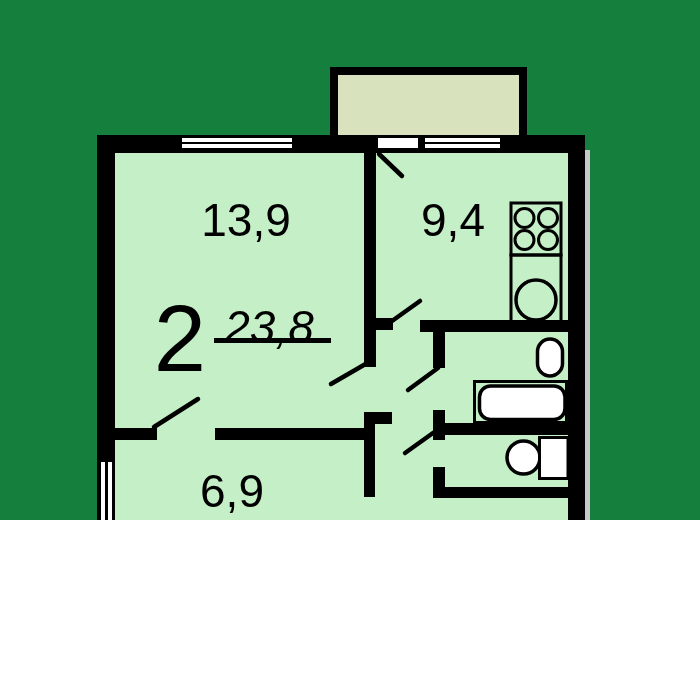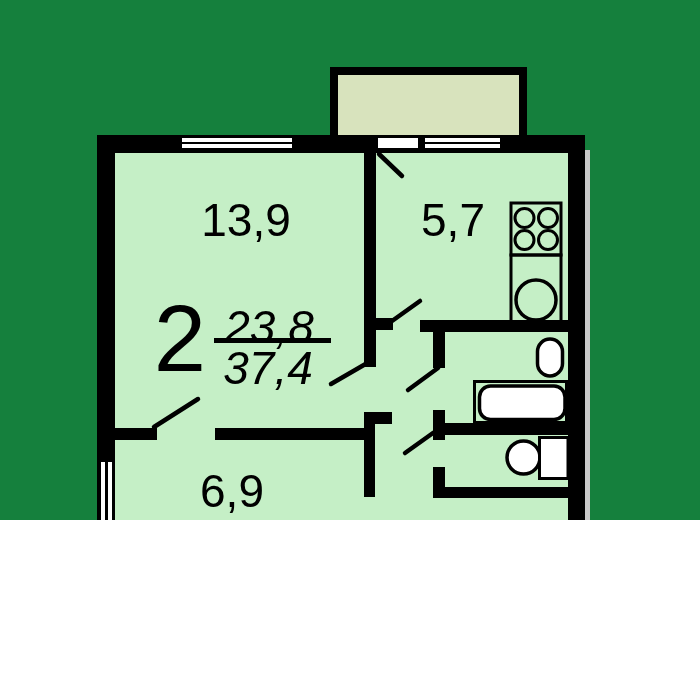--- a/index.html
+++ b/index.html
@@ -99,21 +99,20 @@
       <line x1="331" y1="384" x2="369" y2="362"></line>
       <line x1="154" y1="427" x2="198" y2="399"></line>
       <line x1="408" y1="390" x2="438" y2="368"></line>
       <line x1="405" y1="453" x2="433" y2="433"></line>
       <line x1="332" y1="539" x2="367" y2="558"></line>
       <line x1="488" y1="572" x2="523" y2="547"></line>
     </g>
   </svg>
 
   <div class="lbl fs-room" style="left:246px;top:220px;">13,9</div>
-  <div class="lbl fs-room" style="left:453px;top:220px;">5,7</div>
+  <div class="lbl fs-room" style="left:453px;top:220px;">9,4</div>
   <div class="lbl fs-room" style="left:232px;top:491px;">6,9</div>
 
   <div class="lbl fs-count" style="left:180px;top:339px;">2</div>
   <div class="lbl fs-frac" style="left:269px;top:327px;">23,8</div>
   <div class="fracline" style="left:214px;top:338px;width:117px;height:5px;"></div>
-  <div class="lbl fs-frac" style="left:268px;top:368px;">37,4</div>
 
 </div>
 
 </body></html>

